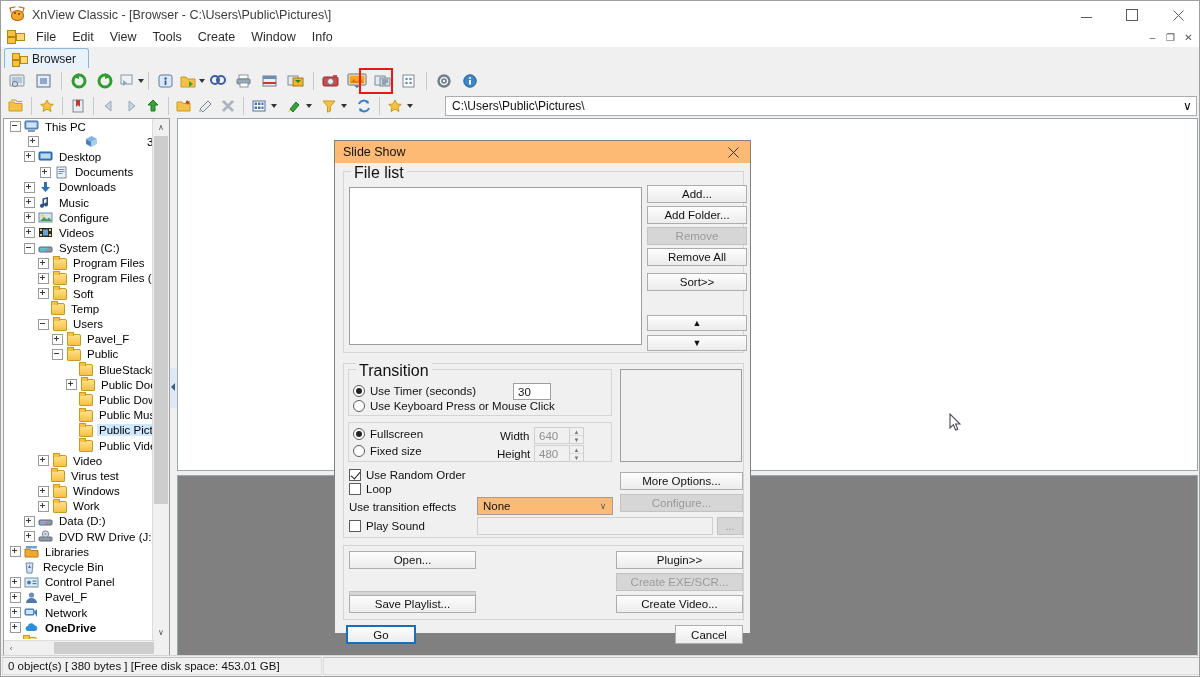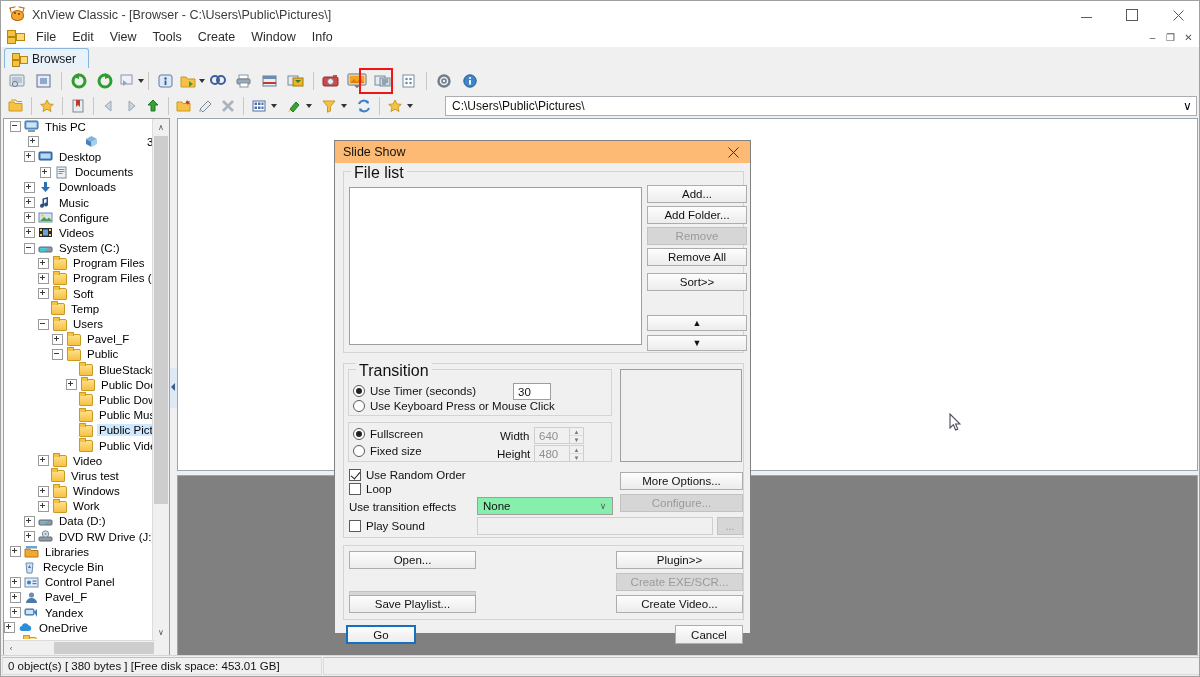--- a/index.html
+++ b/index.html
@@ -114,21 +114,21 @@
   .check{position:absolute;display:flex;align-items:center;font-size:11.5px;color:#111;white-space:nowrap;}
   .check .cbox{width:12px;height:12px;border:1px solid #5b5b5b;background:#fff;margin-right:5px;position:relative;flex:none;box-sizing:border-box;}
   .check.on .cbox:after{content:"";position:absolute;left:3px;top:0px;width:4px;height:8px;border-right:1.6px solid #1a1a1a;border-bottom:1.6px solid #1a1a1a;transform:rotate(40deg);}
 
   .txtin{position:absolute;background:#fff;border:1px solid #9e9e9e;box-sizing:border-box;display:flex;align-items:center;padding-left:4px;font-size:11.5px;color:#111;}
   .txtin.dis{background:#f0f0f0;border-color:#cfcfcf;color:#8f8f8f;}
   .spin{position:absolute;width:14px;border:1px solid #cfcfcf;border-left:none;box-sizing:border-box;background:#f0f0f0;display:flex;flex-direction:column;}
   .spin div{flex:1;display:flex;align-items:center;justify-content:center;color:#777;font-size:6px;}
   .spin div:first-child{border-bottom:1px solid #dcdcdc;}
   .lbl{position:absolute;font-size:11.5px;color:#111;white-space:nowrap;}
-  .combo{position:absolute;background:#86efac;border:1px solid #9e9e9e;box-sizing:border-box;display:flex;align-items:center;}
+  .combo{position:absolute;background:#fdba74;border:1px solid #9e9e9e;box-sizing:border-box;display:flex;align-items:center;}
   .combo .cval{padding-left:5px;font-size:11.5px;color:#111;flex:1;}
   .combo .carr{width:18px;display:flex;align-items:center;justify-content:center;color:#5a5a5a;font-size:9px;}
   .prevbox{position:absolute;background:#f0f0f0;border:1px solid #9e9e9e;box-sizing:border-box;}
   .arrbtn{font-size:9px;}
 
   .cursor{position:absolute;left:948px;top:412px;width:12px;height:19px;z-index:60;}
 </style>
 </head>
 <body>
 
@@ -669,23 +669,23 @@
             </svg></span>
           <span class="tlabel">Pavel_F</span>
         </div>
         <div class="trow" style="padding-left: 6px;">
           <span class="exp plus"></span>
           <span class="ticon"><svg width="15" height="13" viewBox="0 0 15 13">
               <rect x="1" y="3" width="9" height="6" rx="1" fill="#6aa3d8" stroke="#3c6fa3"></rect>
               <rect x="2" y="4" width="7" height="4" fill="#cfe3f5"></rect>
               <path d="M10 6 l3 -3 v8 z" fill="#3b7fc4"></path>
             </svg></span>
-          <span class="tlabel">Yandex</span>
-        </div>
-        <div class="trow" style="padding-left: 0;">
+          <span class="tlabel">Network</span>
+        </div>
+        <div class="trow" style="padding-left: 6px; font-weight: bold;">
           <span class="exp plus"></span>
           <span class="ticon"><svg width="15" height="13" viewBox="0 0 15 13">
               <path d="M3.5 10 a2.6 2.6 0 0 1 .3 -5.1 a3.6 3.6 0 0 1 6.7 -.6 a2.9 2.9 0 0 1 .6 5.7 z" fill="#2a8fd8"></path>
             </svg></span>
           <span class="tlabel">OneDrive</span>
         </div>
         <div class="trow" style="padding-left: 6px;">
           <span class="expspace"></span>
           <span class="ticon">
             <span class="folder"></span>

